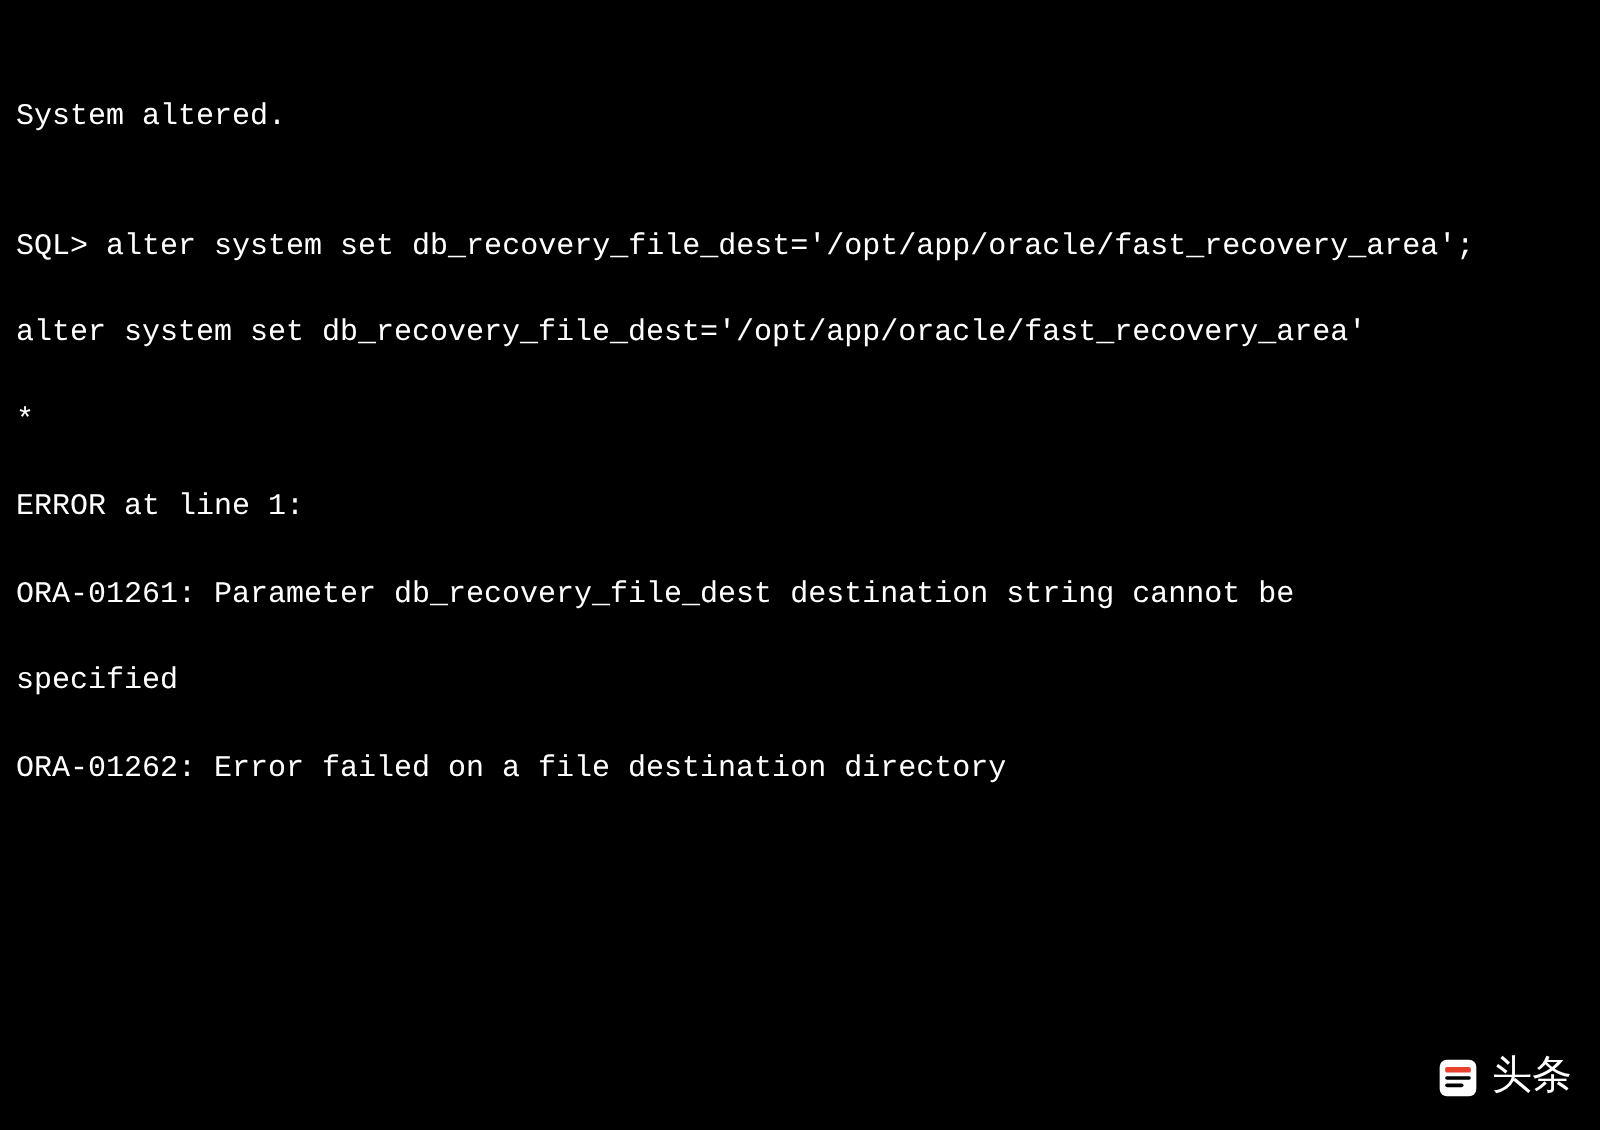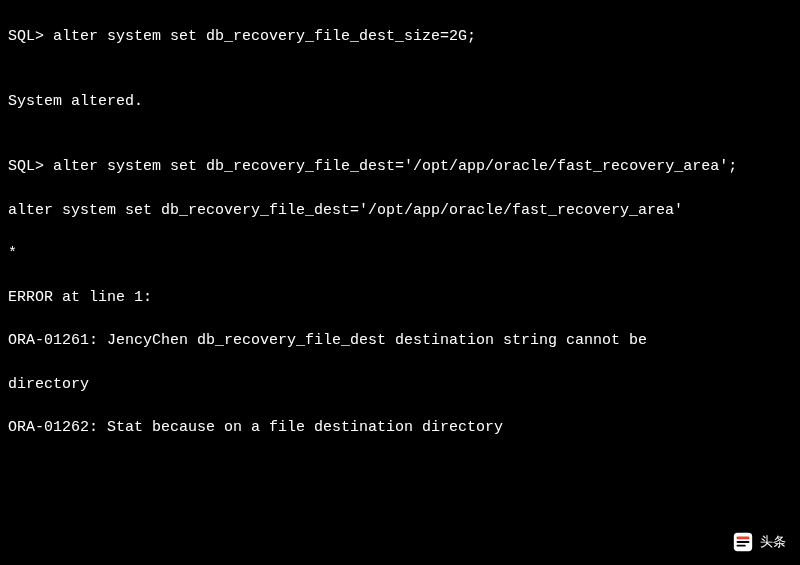--- a/index.html
+++ b/index.html
@@ -29,50 +29,49 @@
       color: #fff;
     }
     .watermark {
       position: absolute;
       bottom: 12px;
       right: 14px;
       display: flex;
       align-items: center;
       gap: 6px;
       font-family: -apple-system, BlinkMacSystemFont, "Segoe UI", sans-serif;
-      font-size: 13px;
+      font-size: 20px;
       color: #fff;
     }
     .watermark-icon {
       width: 22px;
       height: 22px;
       display: inline-flex;
       align-items: center;
       justify-content: center;
     }
     .watermark-icon svg {
       width: 22px;
       height: 22px;
     }
   </style>
 </head>
 <body>
 
 <div class="terminal">
-<span class="line"><span class="prompt">SQL&gt;</span> <span>alter system set db_recovery_file_dest_size=2G;</span></span>
 <span class="line"></span>
 <span class="line">System altered.</span>
 <span class="line"></span>
 <span class="line"><span class="prompt">SQL&gt;</span> <span>alter system set db_recovery_file_dest='/opt/app/oracle/fast_recovery_area';</span></span>
 <span class="line">alter system set db_recovery_file_dest='/opt/app/oracle/fast_recovery_area'</span>
 <span class="line">*</span>
 <span class="line">ERROR at line 1:</span>
-<span class="line">ORA-01261: JencyChen db_recovery_file_dest destination string cannot be</span>
-<span class="line">directory</span>
-<span class="line">ORA-01262: Stat because on a file destination directory</span>
+<span class="line">ORA-01261: Parameter db_recovery_file_dest destination string cannot be</span>
+<span class="line">specified</span>
+<span class="line">ORA-01262: Error failed on a file destination directory</span>
 <span class="line"></span>
 <span class="line"></span>
 
 <span class="line"></span>
 
 <span class="line"></span>
 
 <span class="line"></span>
 
 <span class="line"></span>

